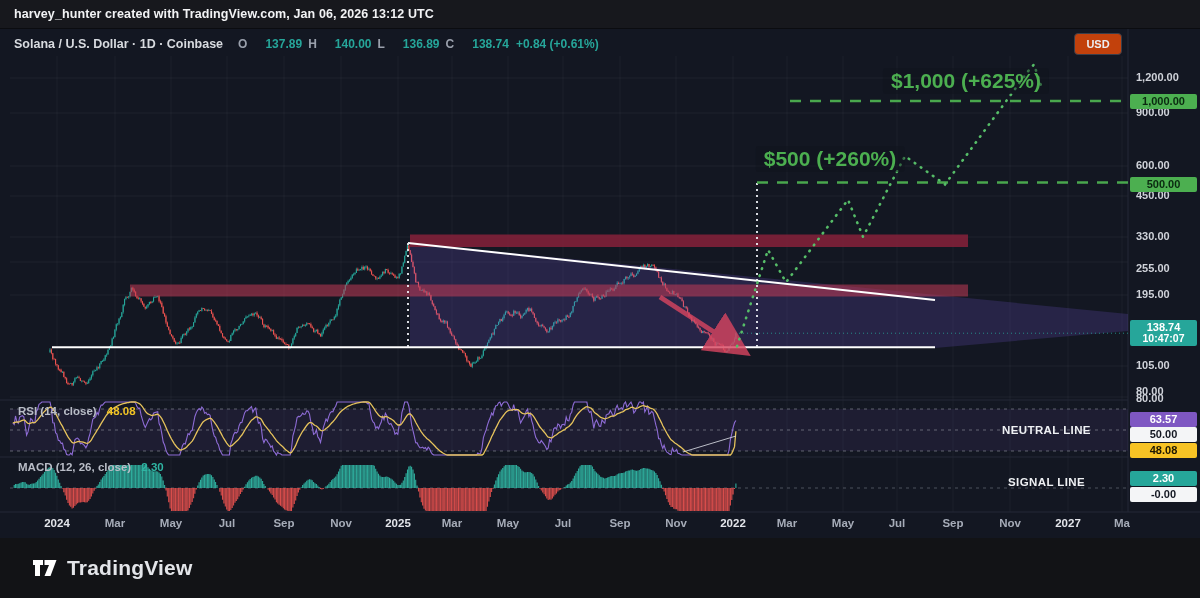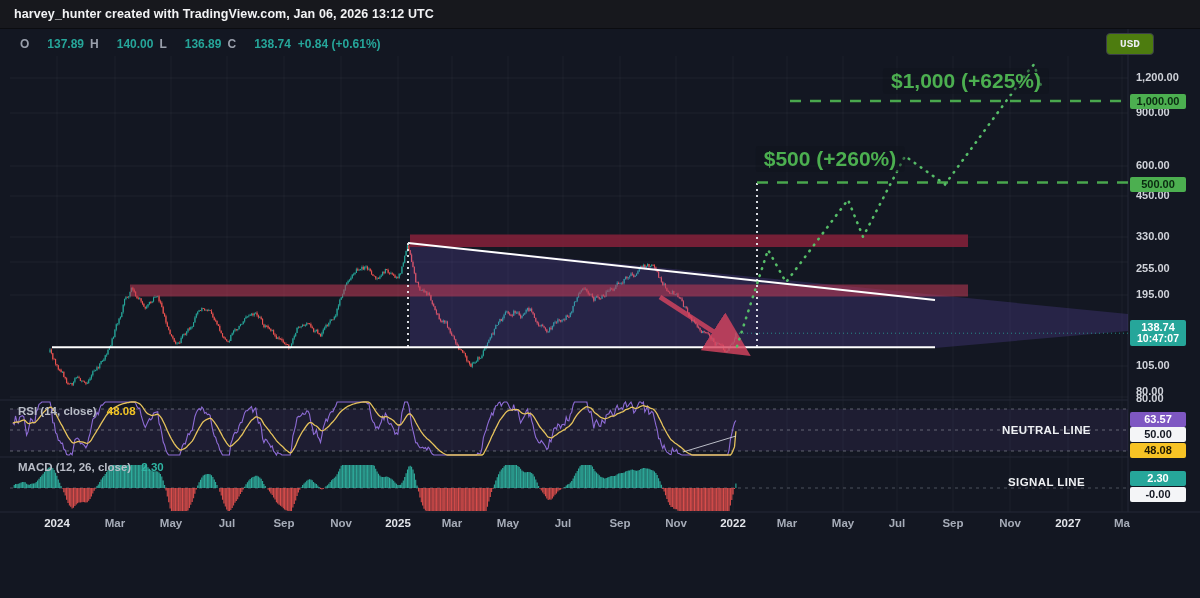--- a/index.html
+++ b/index.html
@@ -7,41 +7,41 @@
        font-family:"Liberation Sans","DejaVu Sans",sans-serif;}
   #chart-svg{position:absolute;left:0;top:0;z-index:1;}
   .attribution-bar{position:absolute;left:0;top:0;width:1200px;height:28px;background:#17181d;
        border-bottom:1px solid #0b0c10;z-index:3;display:flex;align-items:center;}
   .attribution-bar span{margin-left:14px;color:#f2f3f5;font-size:12.5px;font-weight:700;letter-spacing:.1px;}
   .legend{position:absolute;left:14px;top:37px;z-index:3;display:flex;align-items:center;font-size:12px;}
   .legend .sym{color:#d8dbe0;font-weight:700;font-size:12.5px;margin-right:9px;}
   .legend .ok{color:#9aa0ac;font-weight:700;margin-left:6px;}
   .legend .ov{color:#26a69a;font-weight:700;margin-left:18px;}
   .legend .chg{color:#26a69a;font-weight:700;margin-left:7px;}
-  .usd-btn{position:absolute;left:1106px;top:33px;width:46px;height:20px;background:#4d7c0f;
+  .usd-btn{position:absolute;left:1074px;top:33px;width:46px;height:20px;background:#c2410c;
        border:1px solid #3a3e4a;border-radius:4px;color:#eceef2;font-size:11px;font-weight:700;
-       display:flex;align-items:center;justify-content:center;z-index:4;font-family:Liberation Mono, monospace;}
+       display:flex;align-items:center;justify-content:center;z-index:4;}
   .target{position:absolute;z-index:3;color:#4caf50;font-size:21px;font-weight:700;
        transform:translate(-50%,-50%);white-space:nowrap;background:rgba(16,20,28,0.45);
        padding:1px 8px;border-radius:3px;}
   .target-1000{left:919px;top:81px;margin-left:47px;}
   .target-500{left:830px;top:159px;}
   .pane-note{position:absolute;z-index:3;color:#eef0f3;font-size:11.5px;font-weight:700;letter-spacing:.4px;white-space:nowrap;}
   .pane-note.neutral{left:1002px;top:424px;}
   .pane-note.signal{left:1008px;top:476px;}
   .ind-legend{position:absolute;z-index:3;font-size:11.5px;font-weight:700;white-space:nowrap;}
   .ind-legend .ind-name{color:#b9bdc7;margin-top:24px;}
   .ind-legend.rsi{left:18px;top:405px;}
   .ind-legend.macd{left:18px;top:461px;}
   .ind-val{margin-left:7px;}
   .rsi-val{color:#f0c325;}
   .macd-val{color:#2fb5a3;}
   #price-axis{position:absolute;left:1128px;top:28px;width:72px;height:484px;z-index:2;}
   .axis-label{position:absolute;left:8px;color:#cfd2d9;font-size:11px;font-weight:600;white-space:nowrap;}
-  .badge{position:absolute;left:2px;width:56px;text-align:center;font-size:11px;font-weight:700;
+  .badge{position:absolute;left:2px;width:67px;text-align:center;font-size:11px;font-weight:700;
        border-radius:2px;padding:1.5px 0;line-height:12px;}
   .badge-green{background:#4caf50;color:#0a2910;}
   .badge-purple{background:#7e57c2;color:#fff;}
   .badge-white{background:#f4f5f7;color:#131722;}
   .badge-yellow{background:#f7c325;color:#1d1702;}
   .badge-teal{background:#26a69a;color:#fff;}
   .badge-last{background:#26a69a;color:#fff;font-size:11px;line-height:11px;padding:2px 0;}
   .badge-last .sub{font-size:10.5px;font-weight:700;}
   #time-axis{position:absolute;left:0;top:512px;width:1200px;height:26px;z-index:2;}
   .tick{position:absolute;top:5px;transform:translateX(-50%);color:#a6acb8;font-size:11.5px;font-weight:600;}
@@ -121,20 +121,21 @@
       <line x1="683" y1="452" x2="736" y2="436" stroke="#d7dae2" stroke-width="1" opacity="0.85"></line>
       <path d="M14.2,488V485.0M15.5,488V484.1M16.9,488V483.9M18.3,488V483.8M19.7,488V483.2M21.1,488V482.6M22.4,488V482.1M23.8,488V481.9M25.2,488V482.3M26.6,488V483.7M28.0,488V484.6M29.3,488V484.7M30.7,488V484.0M32.1,488V483.5M33.5,488V483.4M34.9,488V483.3M36.2,488V482.0M37.6,488V480.6M39.0,488V478.7M40.4,488V477.0M41.8,488V475.5M43.1,488V473.8M44.5,488V471.9M45.9,488V470.2M47.3,488V468.8M48.7,488V467.8M50.0,488V467.1M51.4,488V466.9M52.8,488V468.1M54.2,488V470.1M55.6,488V472.8M56.9,488V475.8M58.3,488V479.4M59.7,488V482.7M61.1,488V486.0M97.0,488V486.1M98.3,488V484.4M99.7,488V482.1M101.1,488V479.6M102.5,488V477.6M103.9,488V475.9M105.2,488V473.9M106.6,488V472.0M108.0,488V470.0M109.4,488V467.7M110.8,488V465.7M112.1,488V465.0M113.5,488V465.0M114.9,488V465.0M116.3,488V465.0M117.7,488V465.0M119.0,488V465.0M120.4,488V465.0M121.8,488V465.0M123.2,488V465.0M124.6,488V465.0M125.9,488V465.0M127.3,488V465.0M128.7,488V465.0M130.1,488V465.0M131.5,488V465.0M132.8,488V465.0M134.2,488V465.0M135.6,488V465.0M137.0,488V465.0M138.4,488V465.0M139.7,488V465.0M141.1,488V465.0M142.5,488V465.0M143.9,488V465.0M145.3,488V465.0M146.6,488V465.0M148.0,488V467.2M149.4,488V468.8M150.8,488V470.0M152.2,488V471.1M153.5,488V471.4M154.9,488V471.3M156.3,488V471.3M157.7,488V471.4M159.1,488V472.4M160.4,488V474.1M161.8,488V476.6M163.2,488V480.6M164.6,488V485.0M197.7,488V485.5M199.1,488V482.2M200.5,488V479.7M201.8,488V477.4M203.2,488V475.6M204.6,488V474.7M206.0,488V474.2M207.4,488V474.0M208.7,488V474.1M210.1,488V474.3M211.5,488V475.3M212.9,488V477.1M214.3,488V479.6M215.6,488V482.0M217.0,488V484.9M218.4,488V487.9M244.6,488V486.7M246.0,488V484.2M247.4,488V482.2M248.8,488V480.5M250.1,488V479.0M251.5,488V477.7M252.9,488V477.0M254.3,488V476.4M255.7,488V475.8M257.0,488V475.8M258.4,488V476.6M259.8,488V477.5M261.2,488V478.7M262.6,488V481.1M263.9,488V484.0M265.3,488V486.1M266.7,488V487.9M301.2,488V487.3M302.6,488V485.1M304.0,488V483.4M305.3,488V482.2M306.7,488V480.8M308.1,488V479.7M309.5,488V479.2M310.9,488V479.4M312.2,488V480.3M313.6,488V481.9M315.0,488V483.3M316.4,488V484.0M317.8,488V485.5M319.1,488V487.0M324.7,488V487.7M326.0,488V486.2M327.4,488V485.2M328.8,488V483.7M330.2,488V481.9M331.6,488V480.3M332.9,488V479.1M334.3,488V477.8M335.7,488V476.4M337.1,488V474.2M338.5,488V471.6M339.8,488V468.7M341.2,488V465.8M342.6,488V465.0M344.0,488V465.0M345.4,488V465.0M346.7,488V465.0M348.1,488V465.0M349.5,488V465.0M350.9,488V465.0M352.3,488V465.0M353.6,488V465.0M355.0,488V465.0M356.4,488V465.0M357.8,488V465.0M359.2,488V465.0M360.5,488V465.0M361.9,488V465.0M363.3,488V465.0M364.7,488V465.0M366.1,488V465.0M367.4,488V465.0M368.8,488V465.0M370.2,488V465.0M371.6,488V465.0M373.0,488V465.0M374.3,488V465.8M375.7,488V468.7M377.1,488V471.4M378.5,488V473.8M379.9,488V475.6M381.2,488V476.7M382.6,488V476.9M384.0,488V477.1M385.4,488V476.7M386.8,488V476.4M388.1,488V476.9M389.5,488V477.8M390.9,488V478.6M392.3,488V479.6M393.7,488V480.8M395.0,488V482.4M396.4,488V483.7M397.8,488V485.0M399.2,488V484.9M400.6,488V484.7M401.9,488V482.8M403.3,488V480.4M404.7,488V477.0M406.1,488V473.2M407.5,488V469.4M408.8,488V466.6M410.2,488V465.7M411.6,488V466.7M413.0,488V469.5M414.4,488V473.6M415.7,488V479.7M417.1,488V485.5M494.4,488V484.5M495.8,488V480.5M497.2,488V477.3M498.5,488V474.3M499.9,488V471.5M501.3,488V469.5M502.7,488V467.9M504.1,488V466.3M505.4,488V465.0M506.8,488V465.0M508.2,488V465.0M509.6,488V465.0M511.0,488V465.0M512.3,488V465.0M513.7,488V465.0M515.1,488V465.0M516.5,488V465.1M517.9,488V465.9M519.2,488V466.9M520.6,488V468.7M522.0,488V470.5M523.4,488V471.6M524.8,488V472.3M526.1,488V472.3M527.5,488V471.9M528.9,488V472.1M530.3,488V472.3M531.7,488V472.9M533.0,488V474.2M534.4,488V476.4M535.8,488V479.5M537.2,488V482.6M538.6,488V485.9M563.4,488V487.7M564.8,488V487.1M566.2,488V485.5M567.5,488V484.5M568.9,488V483.9M570.3,488V482.4M571.7,488V480.9M573.1,488V478.6M574.4,488V475.7M575.8,488V473.3M577.2,488V471.0M578.6,488V468.5M580.0,488V466.3M581.3,488V465.0M582.7,488V465.0M584.1,488V465.0M585.5,488V465.0M586.9,488V465.0M588.2,488V465.0M589.6,488V465.0M591.0,488V465.0M592.4,488V466.4M593.8,488V469.0M595.1,488V471.2M596.5,488V472.5M597.9,488V473.7M599.3,488V475.3M600.7,488V476.8M602.0,488V477.3M603.4,488V477.8M604.8,488V478.5M606.2,488V478.1M607.6,488V477.5M608.9,488V477.0M610.3,488V476.3M611.7,488V475.9M613.1,488V476.0M614.5,488V476.1M615.8,488V475.4M617.2,488V474.3M618.6,488V473.6M620.0,488V473.3M621.4,488V473.0M622.7,488V472.9M624.1,488V472.4M625.5,488V471.4M626.9,488V470.9M628.3,488V470.6M629.6,488V470.4M631.0,488V469.8M632.4,488V469.5M633.8,488V469.9M635.2,488V470.6M636.5,488V470.8M637.9,488V470.6M639.3,488V470.0M640.7,488V469.0M642.1,488V468.4M643.4,488V468.0M644.8,488V468.0M646.2,488V468.4M647.6,488V468.4M649.0,488V468.7M650.3,488V469.4M651.7,488V469.9M653.1,488V470.4M654.5,488V471.4M655.9,488V473.0M657.2,488V475.1M658.6,488V478.2M660.0,488V481.2M661.4,488V484.8M735.9,488V483.6" stroke="#2fb5a3" stroke-width="1.1" fill="none" opacity="0.95"></path>
       <path d="M62.5,488V488.6M63.8,488V492.3M65.2,488V495.5M66.6,488V499.8M68.0,488V503.1M69.4,488V505.4M70.7,488V506.7M72.1,488V508.4M73.5,488V507.8M74.9,488V506.0M76.3,488V504.5M77.6,488V503.2M79.0,488V502.4M80.4,488V502.6M81.8,488V502.2M83.2,488V502.1M84.5,488V502.2M85.9,488V502.6M87.3,488V502.2M88.7,488V500.8M90.1,488V499.0M91.4,488V496.5M92.8,488V493.4M94.2,488V490.8M95.6,488V488.6M166.0,488V490.5M167.3,488V496.5M168.7,488V502.3M170.1,488V508.5M171.5,488V511.0M172.9,488V511.0M174.2,488V511.0M175.6,488V511.0M177.0,488V511.0M178.4,488V511.0M179.8,488V511.0M181.1,488V511.0M182.5,488V511.0M183.9,488V511.0M185.3,488V511.0M186.7,488V511.0M188.0,488V510.5M189.4,488V507.9M190.8,488V504.7M192.2,488V502.1M193.6,488V498.2M194.9,488V493.7M196.3,488V489.4M219.8,488V491.7M221.2,488V495.6M222.5,488V499.7M223.9,488V503.4M225.3,488V506.5M226.7,488V509.5M228.1,488V511.0M229.4,488V511.0M230.8,488V510.0M232.2,488V508.1M233.6,488V505.4M235.0,488V502.8M236.3,488V501.0M237.7,488V499.2M239.1,488V496.5M240.5,488V493.9M241.9,488V491.9M243.2,488V489.5M268.1,488V489.8M269.5,488V491.6M270.8,488V493.6M272.2,488V494.9M273.6,488V497.4M275.0,488V499.5M276.4,488V502.3M277.7,488V503.4M279.1,488V504.8M280.5,488V505.7M281.9,488V506.7M283.3,488V508.2M284.6,488V509.6M286.0,488V510.2M287.4,488V510.8M288.8,488V511.0M290.2,488V511.0M291.5,488V510.9M292.9,488V507.4M294.3,488V504.1M295.7,488V500.5M297.1,488V496.0M298.4,488V492.4M299.8,488V489.7M320.5,488V488.9M321.9,488V489.5M323.3,488V488.9M418.5,488V491.5M419.9,488V497.6M421.3,488V502.2M422.6,488V505.4M424.0,488V508.7M425.4,488V510.4M426.8,488V511.0M428.2,488V511.0M429.5,488V511.0M430.9,488V511.0M432.3,488V511.0M433.7,488V511.0M435.1,488V511.0M436.4,488V511.0M437.8,488V511.0M439.2,488V511.0M440.6,488V511.0M442.0,488V511.0M443.3,488V511.0M444.7,488V511.0M446.1,488V511.0M447.5,488V511.0M448.9,488V511.0M450.2,488V511.0M451.6,488V511.0M453.0,488V511.0M454.4,488V511.0M455.8,488V511.0M457.1,488V511.0M458.5,488V511.0M459.9,488V511.0M461.3,488V511.0M462.7,488V511.0M464.0,488V511.0M465.4,488V511.0M466.8,488V511.0M468.2,488V511.0M469.6,488V511.0M470.9,488V511.0M472.3,488V511.0M473.7,488V511.0M475.1,488V511.0M476.5,488V511.0M477.8,488V511.0M479.2,488V511.0M480.6,488V511.0M482.0,488V511.0M483.4,488V511.0M484.7,488V511.0M486.1,488V511.0M487.5,488V506.7M488.9,488V501.6M490.3,488V496.9M491.6,488V492.0M493.0,488V488.7M539.9,488V488.7M541.3,488V490.5M542.7,488V492.4M544.1,488V494.2M545.5,488V496.2M546.8,488V498.6M548.2,488V499.9M549.6,488V499.4M551.0,488V499.8M552.4,488V498.6M553.7,488V496.5M555.1,488V494.7M556.5,488V493.5M557.9,488V491.6M559.3,488V490.3M560.6,488V489.7M562.0,488V488.6M662.8,488V488.9M664.1,488V491.6M665.5,488V495.3M666.9,488V499.1M668.3,488V502.2M669.7,488V505.0M671.0,488V507.0M672.4,488V507.1M673.8,488V508.7M675.2,488V509.3M676.6,488V509.3M677.9,488V510.8M679.3,488V511.0M680.7,488V511.0M682.1,488V511.0M683.5,488V511.0M684.8,488V511.0M686.2,488V511.0M687.6,488V511.0M689.0,488V511.0M690.4,488V511.0M691.7,488V511.0M693.1,488V511.0M694.5,488V511.0M695.9,488V511.0M697.3,488V511.0M698.6,488V511.0M700.0,488V511.0M701.4,488V511.0M702.8,488V511.0M704.2,488V511.0M705.5,488V511.0M706.9,488V511.0M708.3,488V511.0M709.7,488V511.0M711.1,488V511.0M712.4,488V511.0M713.8,488V511.0M715.2,488V511.0M716.6,488V511.0M718.0,488V511.0M719.3,488V511.0M720.7,488V511.0M722.1,488V511.0M723.5,488V511.0M724.9,488V511.0M726.2,488V511.0M727.6,488V511.0M729.0,488V511.0M730.4,488V505.5M731.8,488V500.1M733.1,488V494.6M734.5,488V489.1" stroke="#ef5350" stroke-width="1.1" fill="none" opacity="0.9"></path>
     </svg>
 
   <div class="attribution-bar">
     <span>harvey_hunter created with TradingView.com, Jan 06, 2026 13:12 UTC</span>
   </div>
 
   <div class="legend">
+    <span class="sym">Solana / U.S. Dollar · 1D · Coinbase</span>
     <span class="ok">O</span>
     <span class="ov">137.89</span>
     <span class="ok">H</span>
     <span class="ov">140.00</span>
     <span class="ok">L</span>
     <span class="ov">136.89</span>
     <span class="ok">C</span>
     <span class="ov">138.74</span>
     <span class="chg">+0.84 (+0.61%)</span>
   </div>
@@ -192,13 +193,22 @@
       <span class="tick major" style="left: 733px;">2022</span>
       <span class="tick" style="left: 787px;">Mar</span>
       <span class="tick" style="left: 843px;">May</span>
       <span class="tick" style="left: 897px;">Jul</span>
       <span class="tick" style="left: 953px;">Sep</span>
       <span class="tick" style="left: 1010px;">Nov</span>
       <span class="tick major" style="left: 1068px;">2027</span>
       <span class="tick" style="left: 1122px;">Ma</span>
     </div>
 
+  <div class="footer">
+    <span class="tv-mark">
+      <svg width="26" height="22" viewBox="0 0 26 22">
+        <path d="M1,3 h10 v5 h-3 v11 h-5 v-11 h-2 z" fill="#ffffff"></path>
+        <path d="M12.5,3 h12 l-6,16 h-6 l4.5,-11 h-4.5 z" fill="#ffffff"></path>
+      </svg>
+    </span>
+    <span class="tv-text">TradingView</span>
+  </div>
 </div>
 
 </body></html>

